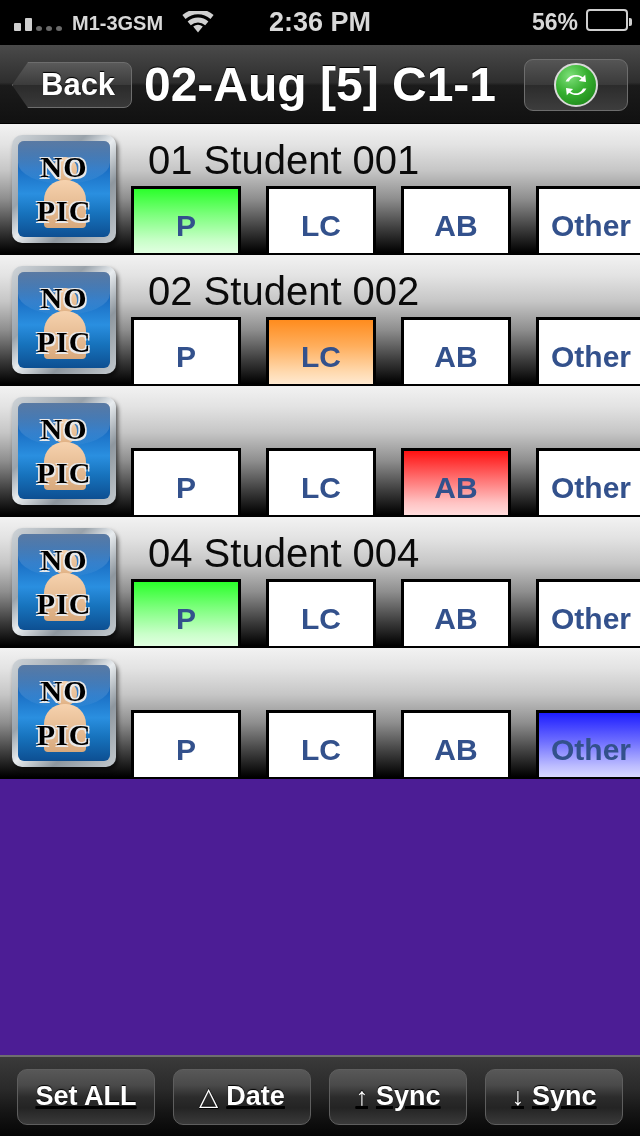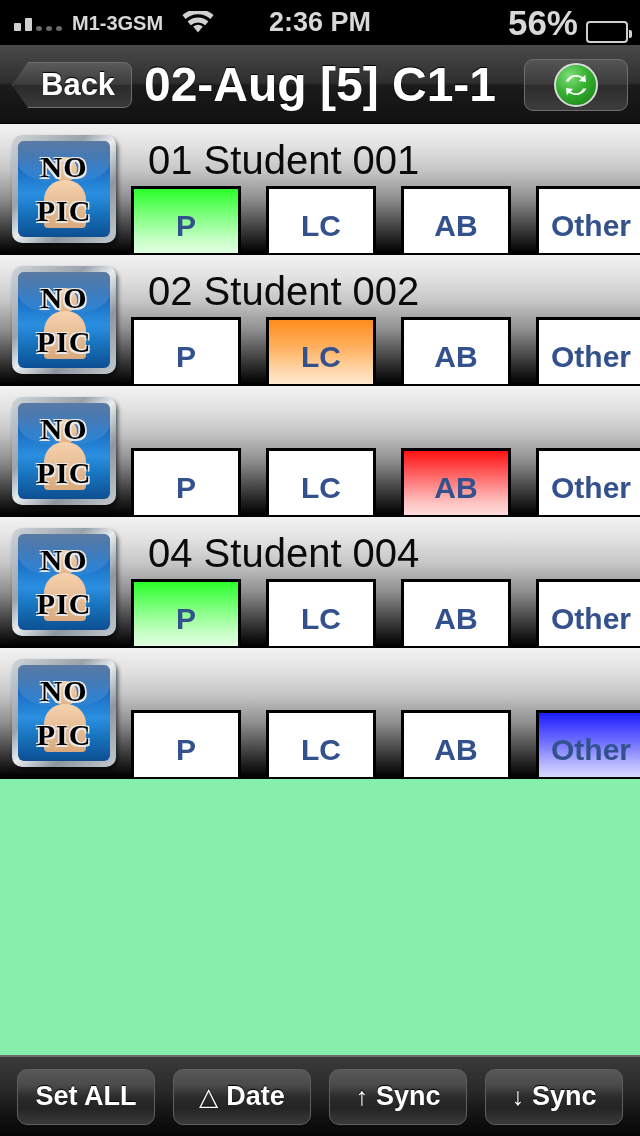--- a/index.html
+++ b/index.html
@@ -27,22 +27,22 @@
   .sig i.d4 { height:5px; background:#6a6a6a; border-radius:50%; width:6px;}
   .sig i.d5 { height:5px; background:#6a6a6a; border-radius:50%; width:6px;}
   .carrier { font-size:20px; letter-spacing:0px; }
   .wifi { width:34px; height:24px; position:relative; margin-left:8px; }
   .wifi svg { position:absolute; bottom:0; left:0; }
   .sb-center {
     position:absolute; left:0; right:0; text-align:center;
     font-size:27px;
   }
   .sb-right {
-    position:absolute; right:12px; display:flex; align-items:flex-end; gap:8px;
-    font-size:35px;
+    position:absolute; right:12px; display:flex; align-items:flex-start; gap:8px;
+    font-size:23px;
   }
   .battery {
     width:42px; height:22px; border:2px solid #cfcfcf; border-radius:4px;
     position:relative; padding:2px;
   }
   .battery::after{
     content:""; position:absolute; right:-6px; top:7px; width:3px; height:8px;
     background:#cfcfcf; border-radius:0 2px 2px 0;
   }
   .battery .fill { height:100%; background:#cfcfcf; border-radius:1px; }
@@ -76,21 +76,21 @@
     display:flex; align-items:center; justify-content:center;
   }
   .refresh-circle {
     width:44px; height:44px; border-radius:50%;
     background: radial-gradient(circle at 35% 28%, #7ee07a 0%, #36b030 45%, #167a12 100%);
     border:2px solid #d9d9d9;
     display:flex; align-items:center; justify-content:center;
   }
 
   
-  .list { position:absolute; top:124px; left:0; width:640px; height:931px; background:#86efac; }
+  .list { position:absolute; top:124px; left:0; width:640px; height:931px; background:#4c1d95; }
   .row {
     position:relative; width:640px; height:131px;
     background: linear-gradient(to bottom, #f2f2f2 0%, #e3e3e3 16%, #c6c6c6 36%, #8e8e8e 58%, #3a3a3a 82%, #0c0c0c 96%, #000 100%);
     border-bottom:2px solid #000;
     overflow:hidden;
   }
   .avatar {
     position:absolute; left:8px; top:8px; width:112px; height:115px;
   }
   .avatar .plate {
@@ -149,20 +149,21 @@
   .opt.sel-AB { background: linear-gradient(to bottom, #ff1111 0%, #ff6b6b 35%, #ffc3c3 70%, #fff2f2 100%); }
   .opt.sel-Other { background: linear-gradient(to bottom, #1d1dff 0%, #6d6dff 38%, #bdbdff 72%, #f2f2ff 100%); }
 
   
   .toolbar {
     position:absolute; bottom:0; left:0; width:640px; height:81px;
     background: linear-gradient(to bottom, #3a3a3a 0%, #2a2a2a 40%, #151515 70%, #050505 100%);
     border-top:2px solid #6e6e6e;
     display:flex; align-items:center; justify-content:space-around;
     padding:0 8px;
+    text-decoration:underline;
   }
   .tb-btn {
     width:138px; height:56px;
     background: linear-gradient(to bottom, #585858 0%, #4a4a4a 28%, #2c2c2c 50%, #242424 70%, #3a3a3a 100%);
     border:1px solid #5e5e5e; border-radius:10px;
     display:flex; align-items:center; justify-content:center; gap:8px;
     color:#fff; font-size:27px; font-weight:bold;
     text-shadow:0 -1px 1px #000;
   }
   .tb-ico { font-size:25px; font-weight:normal; color:#fff; }

